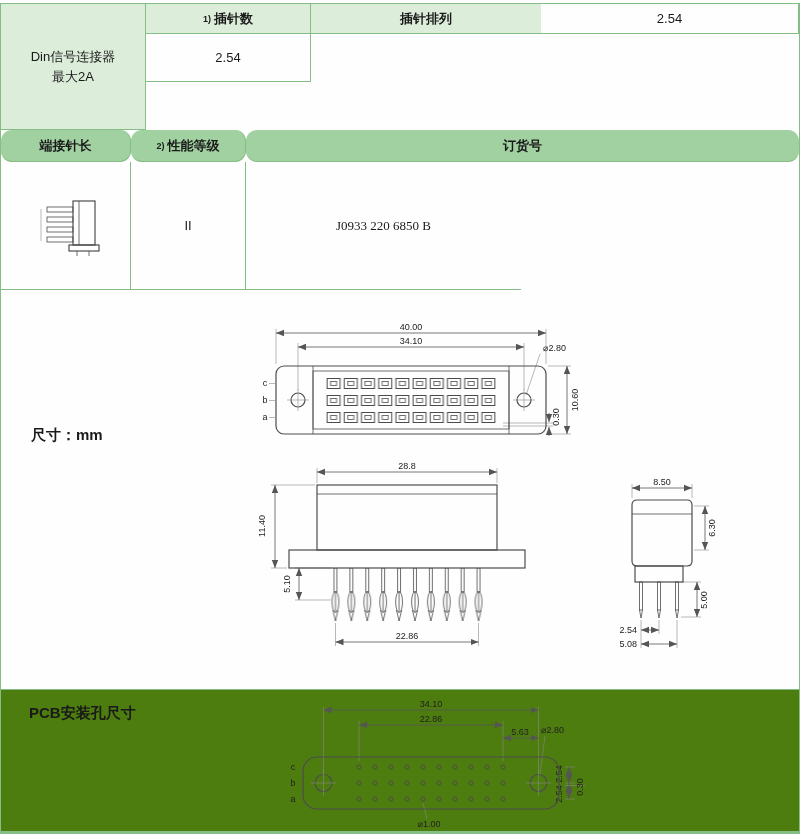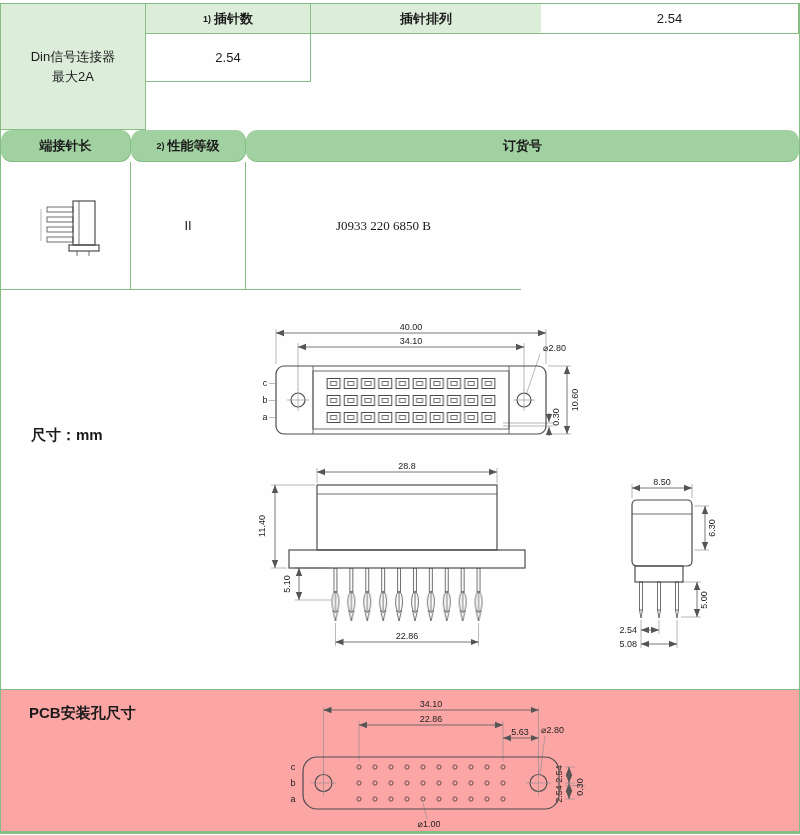--- a/index.html
+++ b/index.html
@@ -25,21 +25,21 @@
   }
   .lastcol { border-right:none;font-family:Liberation Serif, serif; }
   .light { background:var(--header_light, #dcedda); }
   .mid   { background:var(--header_medium, #a1d1a1);border-radius:11px; }
   .hdr { font-weight:bold; }
   .val { background:#fdfefd; }
   .product { grid-row:1/4; grid-column:1; flex-direction:column; font-weight:normal; line-height:20px;text-align:center; }
   .ordhdr { grid-column:3/5; }
   .sup { font-size:9px; vertical-align:super; margin-right:3px; font-weight:bold; }
   .sec3 { position:relative; height:400px; background:#fdfefd; border-bottom:1px solid var(--border, #85bd85); }
-  .sec4 { position:relative; height:141px; background:#fca5a5;padding-left:12px; }
+  .sec4 { position:relative; height:141px; background:#4d7c0f;padding-left:12px; }
   .seclabel { position:absolute; font-weight:bold; font-size:15px; }
   .lbl-dim { left:30px; top:136px; }
   .lbl-pcb { left:28px; top:14px; }
   .drw { position:absolute; }
   
   .out  { fill:none; stroke:#4d4d4d; stroke-width:1.2; }
   .thin { fill:none; stroke:#4d4d4d; stroke-width:0.8; }
   .ext  { fill:none; stroke:#8a8a8a; stroke-width:0.6; }
   .dim  { fill:none; stroke:#555; stroke-width:0.8; marker-start:url(#ar); marker-end:url(#ar); }
   .dimE { fill:none; stroke:#555; stroke-width:0.8; marker-end:url(#ar); }

